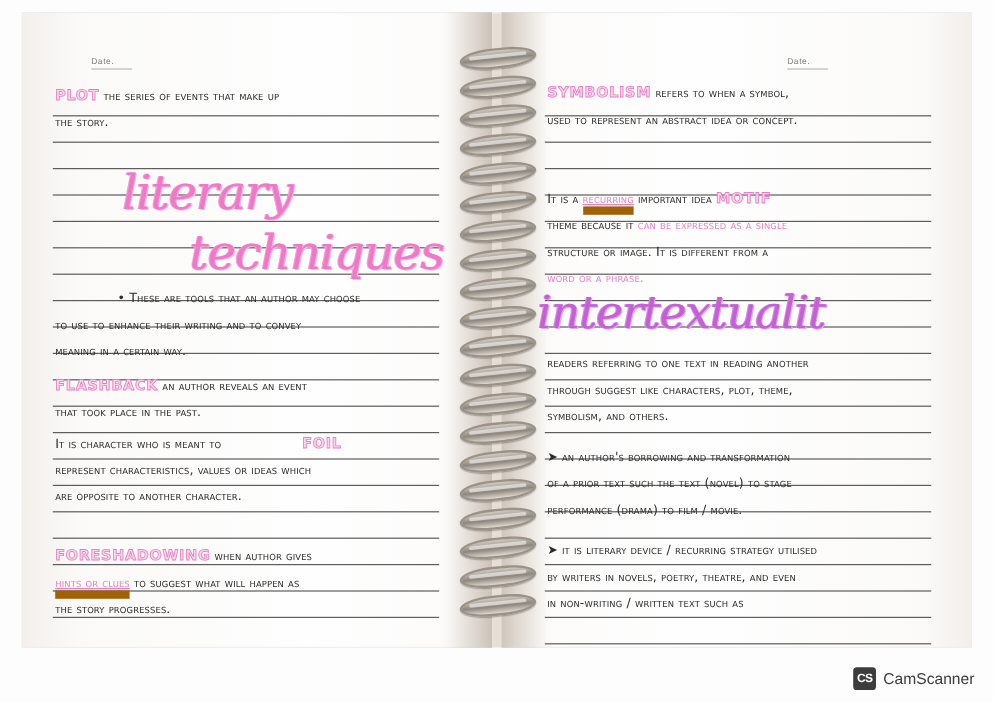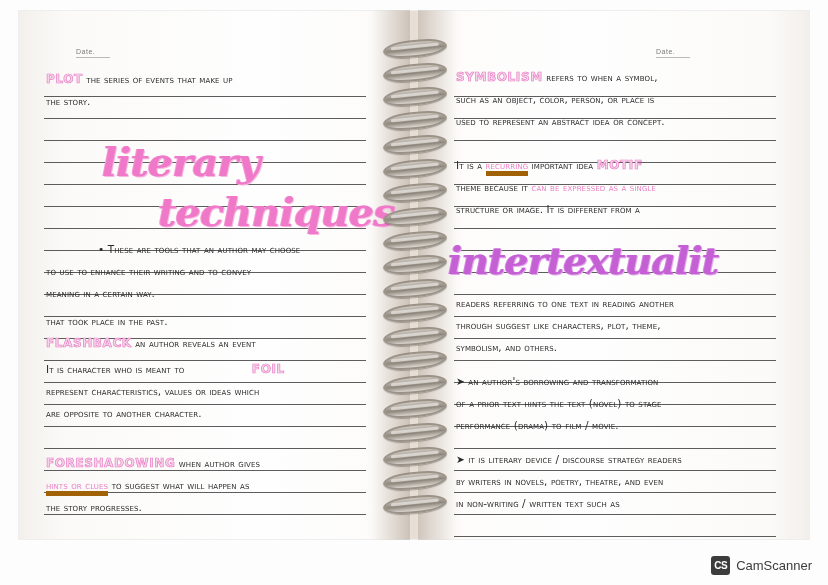--- a/index.html
+++ b/index.html
@@ -136,30 +136,31 @@
     letter-spacing: .6px;
     font-size: 12px;
     -webkit-text-stroke: .2px #e87fc4;
   }
   .pink-hl.outline {
     color: #f7d6ec;
     -webkit-text-stroke: .7px #e87fc4;
   }
   .pink-under {
     color: #e87fc4;
-    border-bottom: 5px solid #a16207;
+    border-bottom: 7px solid #a16207;
+    text-decoration: underline;
   }
   .pink-word { color: #e87fc4; }
 
   
   .brush {
     position: absolute;
     font-family: "DejaVu Serif", serif;
     font-style: italic;
-    font-weight: bold;
+    font-weight: normal;
     color: #ef79c8;
     text-shadow: 1px 1px 0 #f7b6e0, -1px 0 0 #f49bd6;
     letter-spacing: -1px;
   }
   .brush-2 {
     color: #c45fd4;
     text-shadow: 1px 1px 0 #e2a7ec, -1px 0 0 #d489e4;
   }
 
   .arrow { color:#2b2b2b; }
@@ -239,25 +240,25 @@
     <div class="brush" style="left:72px; top:128px; font-size:40px;">literary</div>
     <div class="brush" style="left:128px; top:178px; font-size:40px;">techniques</div>
 
     <div class="block" style="top:228px">
       <span class="ln" style="padding-left:52px">• These are tools that an author may choose</span>
       <span class="ln">to use to enhance their writing and to convey</span>
       <span class="ln">meaning in a certain way.</span>
     </div>
 
     <div class="block" style="top:300px">
-      <span class="ln">that took place in the past.</span>
       <span class="ln">
         <span class="pink-hl outline">FLASHBACK</span>
         <span>an author reveals an event</span>
       </span>
+      <span class="ln">that took place in the past.</span>
     </div>
 
     <div class="block" style="top:348px">
       <span class="ln">
         <span>It is character who is meant to</span>
         <span class="pink-hl outline" style="padding-left:64px">FOIL</span>
       </span>
       <span class="ln">represent characteristics, values or ideas which</span>
       <span class="ln">are opposite to another character.</span>
     </div>
@@ -325,54 +326,54 @@
       <div class="rule" style="top:428px"></div>
       <div class="rule" style="top:450px"></div>
       <div class="rule" style="top:472px"></div>
     </div>
 
     <div class="block" style="top:56px">
       <span class="ln">
         <span class="pink-hl outline">SYMBOLISM</span>
         <span>refers to when a symbol,</span>
       </span>
-      <span class="ln">such as an object, color, person, or place is</span>
       <span class="ln">used to represent an abstract idea or concept.</span>
     </div>
 
     <div class="block" style="top:144px">
       <span class="ln">
         <span>It is a</span>
         <span class="pink-under">recurring</span>
         <span>important idea</span>
         <span class="pink-hl outline">MOTIF</span>
       </span>
       <span class="ln">
         <span>theme because it</span>
         <span class="pink-word">can be expressed as a single</span>
       </span>
       <span class="ln">structure or image. It is different from a</span>
+      <span class="ln pink-word">word or a phrase.</span>
     </div>
 
     <div class="brush brush-2" style="left:8px; top:228px; font-size:38px;">intertextualit</div>
 
     <div class="block" style="top:282px">
       <span class="ln">readers referring to one text in reading another</span>
       <span class="ln">through suggest like characters, plot, theme,</span>
       <span class="ln">symbolism, and others.</span>
     </div>
 
     <div class="block" style="top:360px">
       <span class="ln arrow">➤ an author's borrowing and transformation</span>
-      <span class="ln">of a prior text hints the text (novel) to stage</span>
+      <span class="ln">of a prior text such the text (novel) to stage</span>
       <span class="ln">performance (drama) to film / movie.</span>
     </div>
 
     <div class="block" style="top:438px">
-      <span class="ln arrow">➤ it is literary device / discourse strategy readers</span>
+      <span class="ln arrow">➤ it is literary device / recurring strategy utilised</span>
       <span class="ln">by writers in novels, poetry, theatre, and even</span>
       <span class="ln">in non-writing / written text such as</span>
     </div>
 
   </div>
 
   <div class="footer">
     <div class="cs-logo">CS</div>
     <div class="cs-text">CamScanner</div>
   </div>

